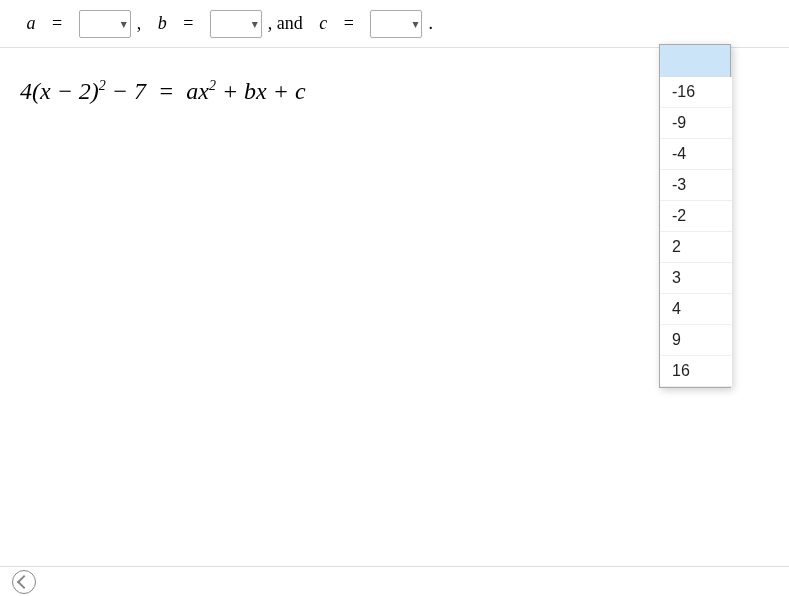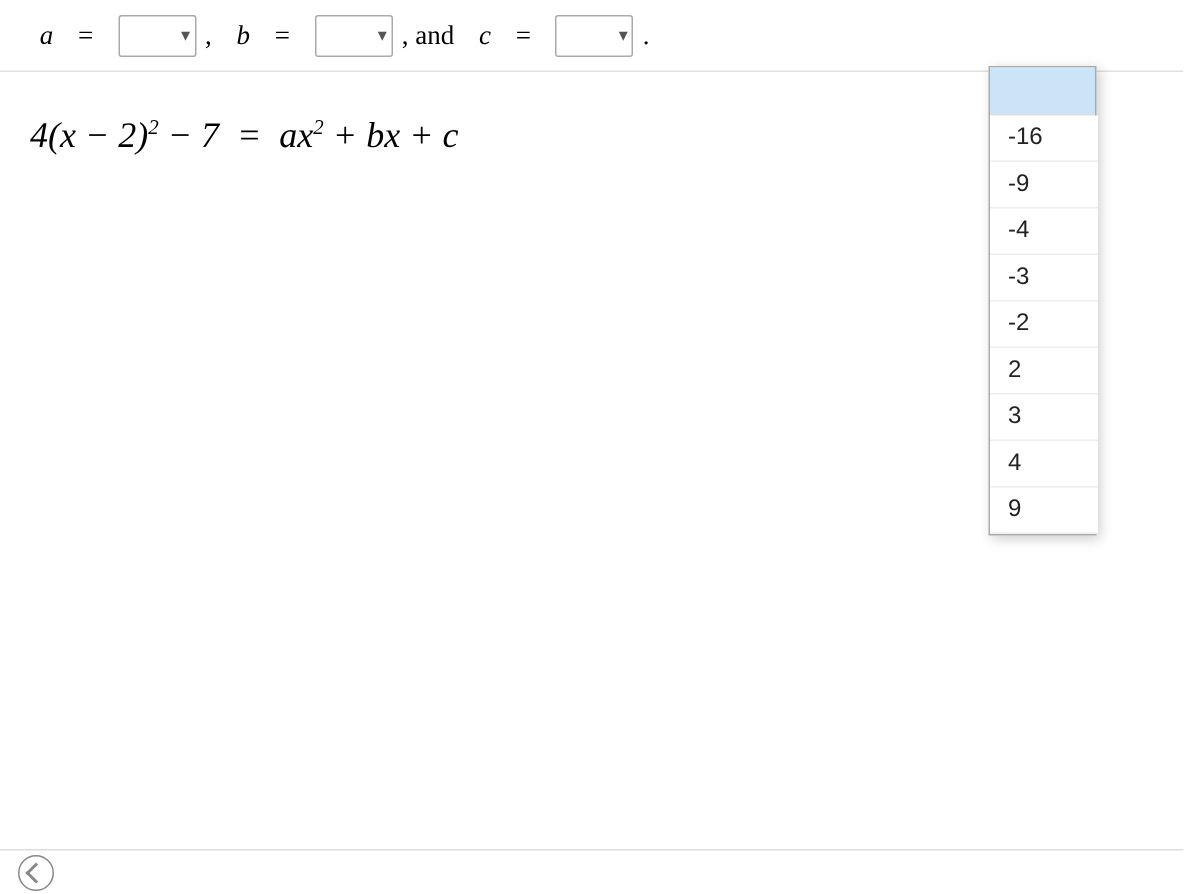--- a/index.html
+++ b/index.html
@@ -207,20 +207,21 @@
   <div class="dropdown-open" style="width:72px; border:none; box-shadow:none;">
     <div class="option-item">-16</div>
     <div class="option-item">-9</div>
     <div class="option-item">-4</div>
     <div class="option-item">-3</div>
     <div class="option-item">-2</div>
     <div class="option-item">2</div>
     <div class="option-item">3</div>
     <div class="option-item">4</div>
     <div class="option-item">9</div>
+    <div class="option-item">16</div>
   </div>
 </div>
 
 <div class="math-area">
   <div class="math-block">
     <span>
       4(<span style="font-style:italic;">x</span> − 2)<sup>2</sup> − 7 &nbsp;=&nbsp; <span style="">ax</span><sup>2</sup> + <span style="font-style:italic;margin-top:40px;">bx</span> + <span style="font-style:italic;">c</span>
     </span>
   </div>
 </div>

